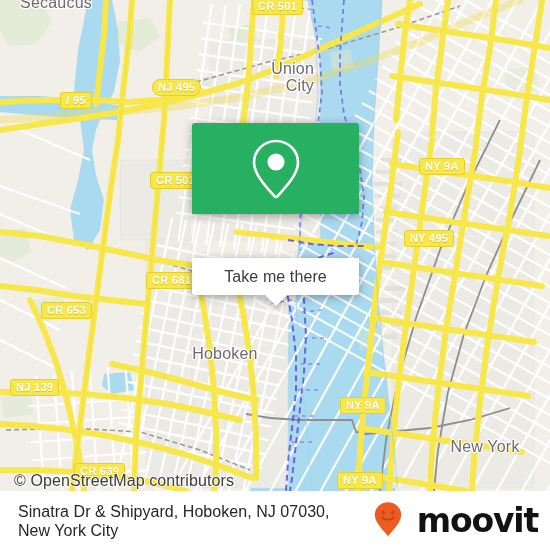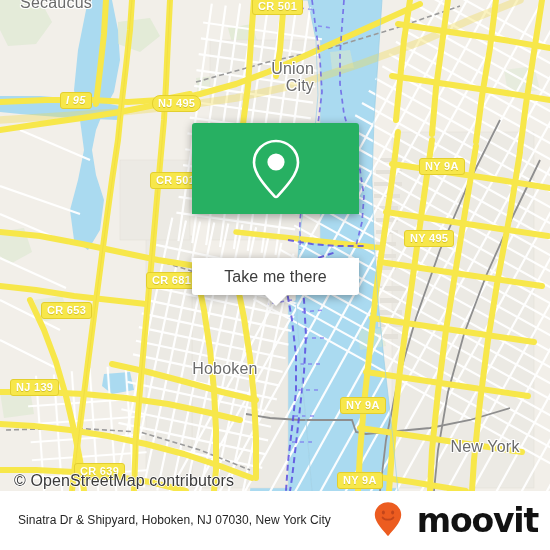--- a/index.html
+++ b/index.html
@@ -133,21 +133,21 @@
     width: 550px;
     height: 59px;
     background: #ffffff;
     display: flex;
     align-items: center;
     box-sizing: border-box;
     padding: 0 12px 0 18px;
   }
   #footer-title {
     flex: 1 1 auto;
-    font-size: 12px;
+    font-size: 16px;
     line-height: 19px;
     color: #262626;
     letter-spacing: .05px;
     padding-right: 8px;
   }
   #brand {
     flex: 0 0 auto;
     display: flex;
     align-items: center;
     gap: 14px;
@@ -451,26 +451,26 @@
       <g stroke="#9ccfe6" stroke-width="1" fill="none" opacity=".7">
         <path d="M281,0 L308,0 L316,40 L318,95 L314,140 L306,190 L299,240 L296,300 L300,360 L306,420 L312,491"></path>
         <path d="M382,0 L378,60 L374,120 L372,180 L374,240 L378,300 L384,360 L392,430 L398,491"></path>
       </g>
 
     </svg>
 
     <div class="place-label big" style="left:6px;  top:-6px;  width:100px;">Secaucus</div>
     <div class="place-label big" style="left:242px; top:60px;  width:72px;text-align:right;">Union
 City</div>
-    <div class="place-label big" style="left:185px; top:360px; width:80px;">Hoboken</div>
+    <div class="place-label big" style="left:185px; top:345px; width:80px;">Hoboken</div>
     <div class="place-label big" style="left:440px; top:438px; width:90px;">New York</div>
 
     <div class="shield" style="left:252px; top:-2px;">CR 501</div>
     <div class="shield" style="left:60px;  top:92px;font-style:italic;">I 95</div>
-    <div class="shield" style="left:152px; top:95px;border-radius:8px;">NJ 495</div>
+    <div class="shield" style="left:152px; top:79px;border-radius:8px;">NJ 495</div>
     <div class="shield" style="left:150px; top:172px;">CR 501</div>
     <div class="shield" style="left:419px; top:158px;">NY 9A</div>
     <div class="shield" style="left:404px; top:230px;">NY 495</div>
     <div class="shield" style="left:146px; top:272px;">CR 681</div>
     <div class="shield" style="left:41px;  top:302px;">CR 653</div>
     <div class="shield" style="left:10px;  top:379px;">NJ 139</div>
     <div class="shield" style="left:340px; top:397px;">NY 9A</div>
     <div class="shield" style="left:74px;  top:463px;">CR 639</div>
     <div class="shield" style="left:337px; top:472px;">NY 9A</div>
 

